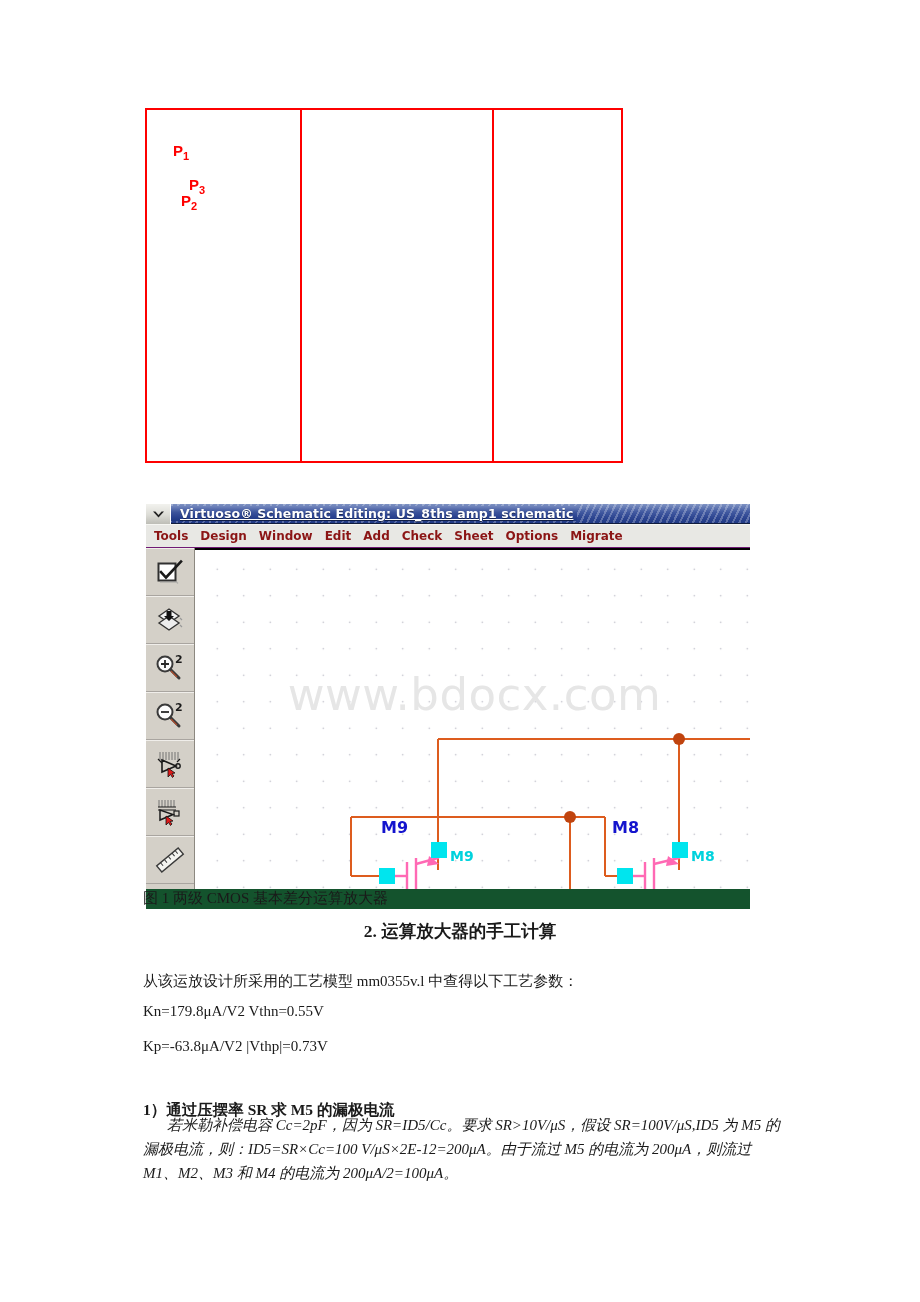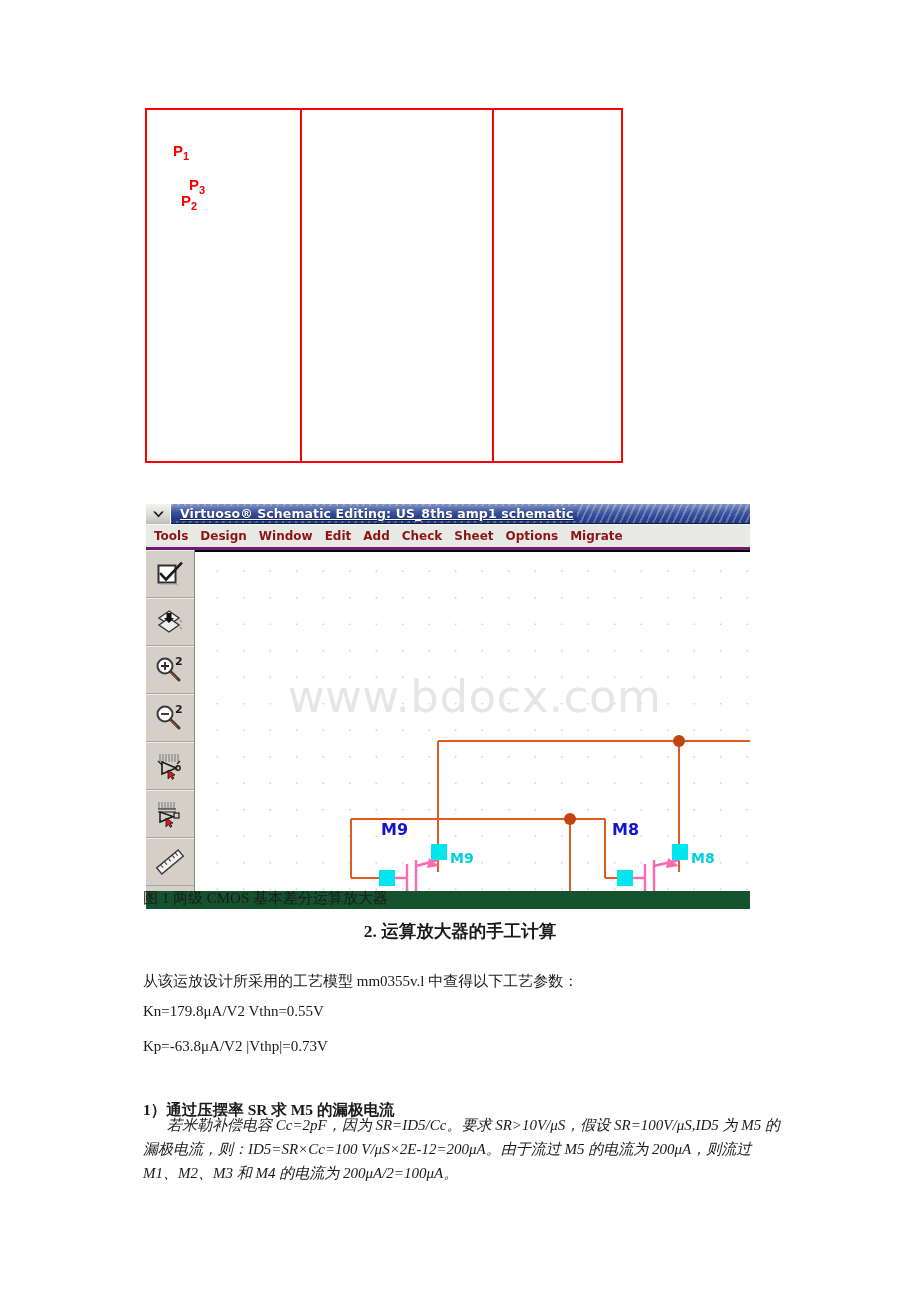--- a/index.html
+++ b/index.html
@@ -118,21 +118,21 @@
     border-bottom: 1px solid #c6d0cb;
   }
   #status-cmd { padding-left: 25px; width: 96px; }
   #status-sel { }
 
   
   #menubar {
     height: 22px;
     background: #e8e8e4;
     border-top: 1px solid #f6f6f2;
-    border-bottom: 3px solid #701a75;
+    border-bottom: 1px solid #701a75;
     display: flex;
     align-items: center;
     padding-left: 8px;
     gap: 12px;
   }
   .menu-item {
     color: #8b1515;
     font-size: 12px;
     font-weight: bold;
     cursor: default;

